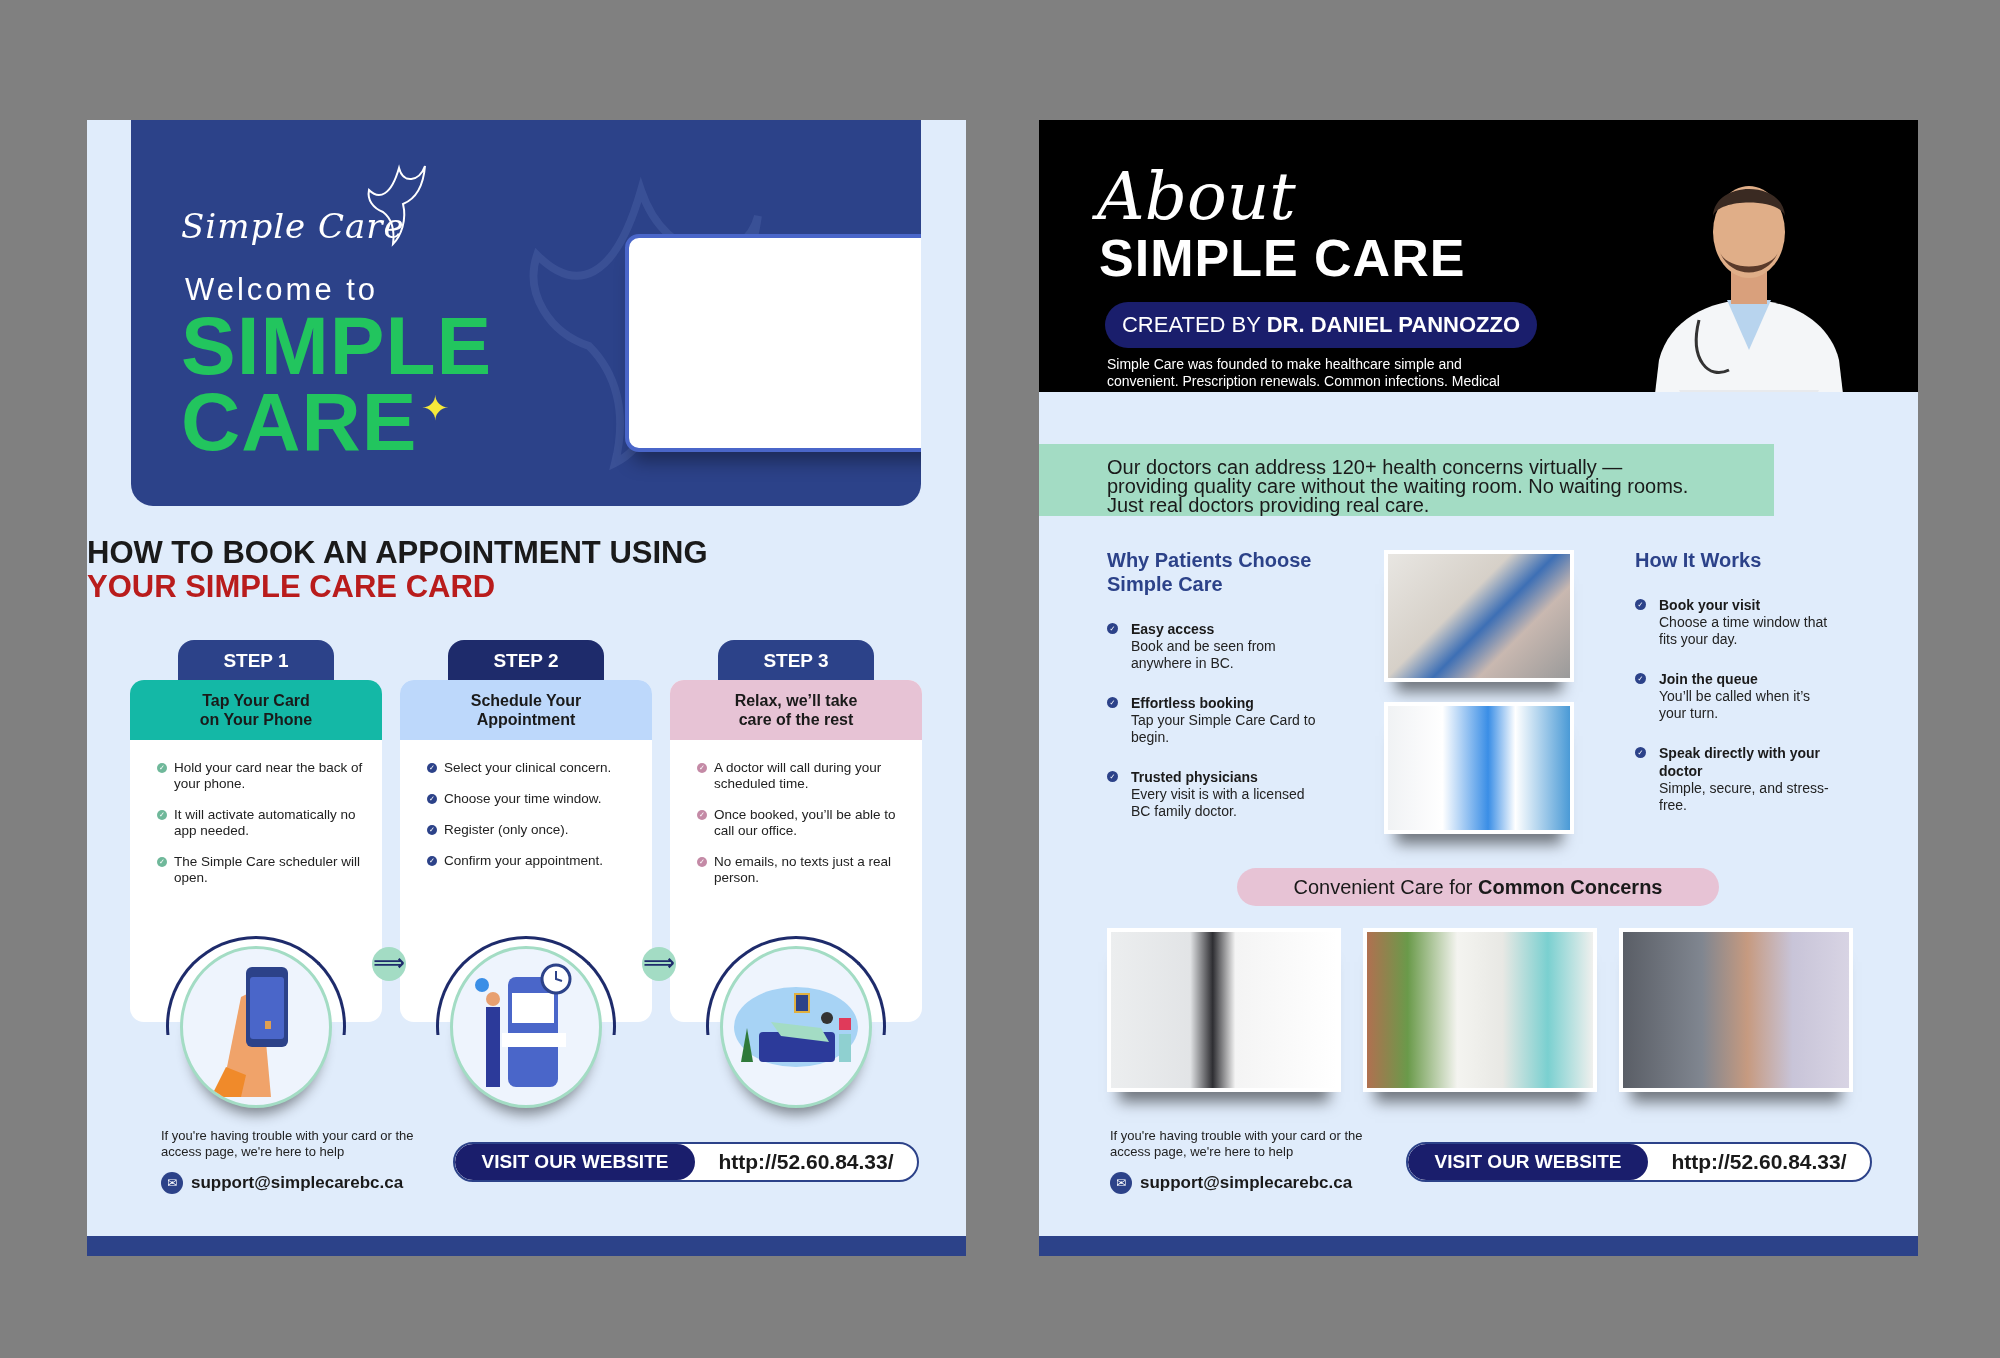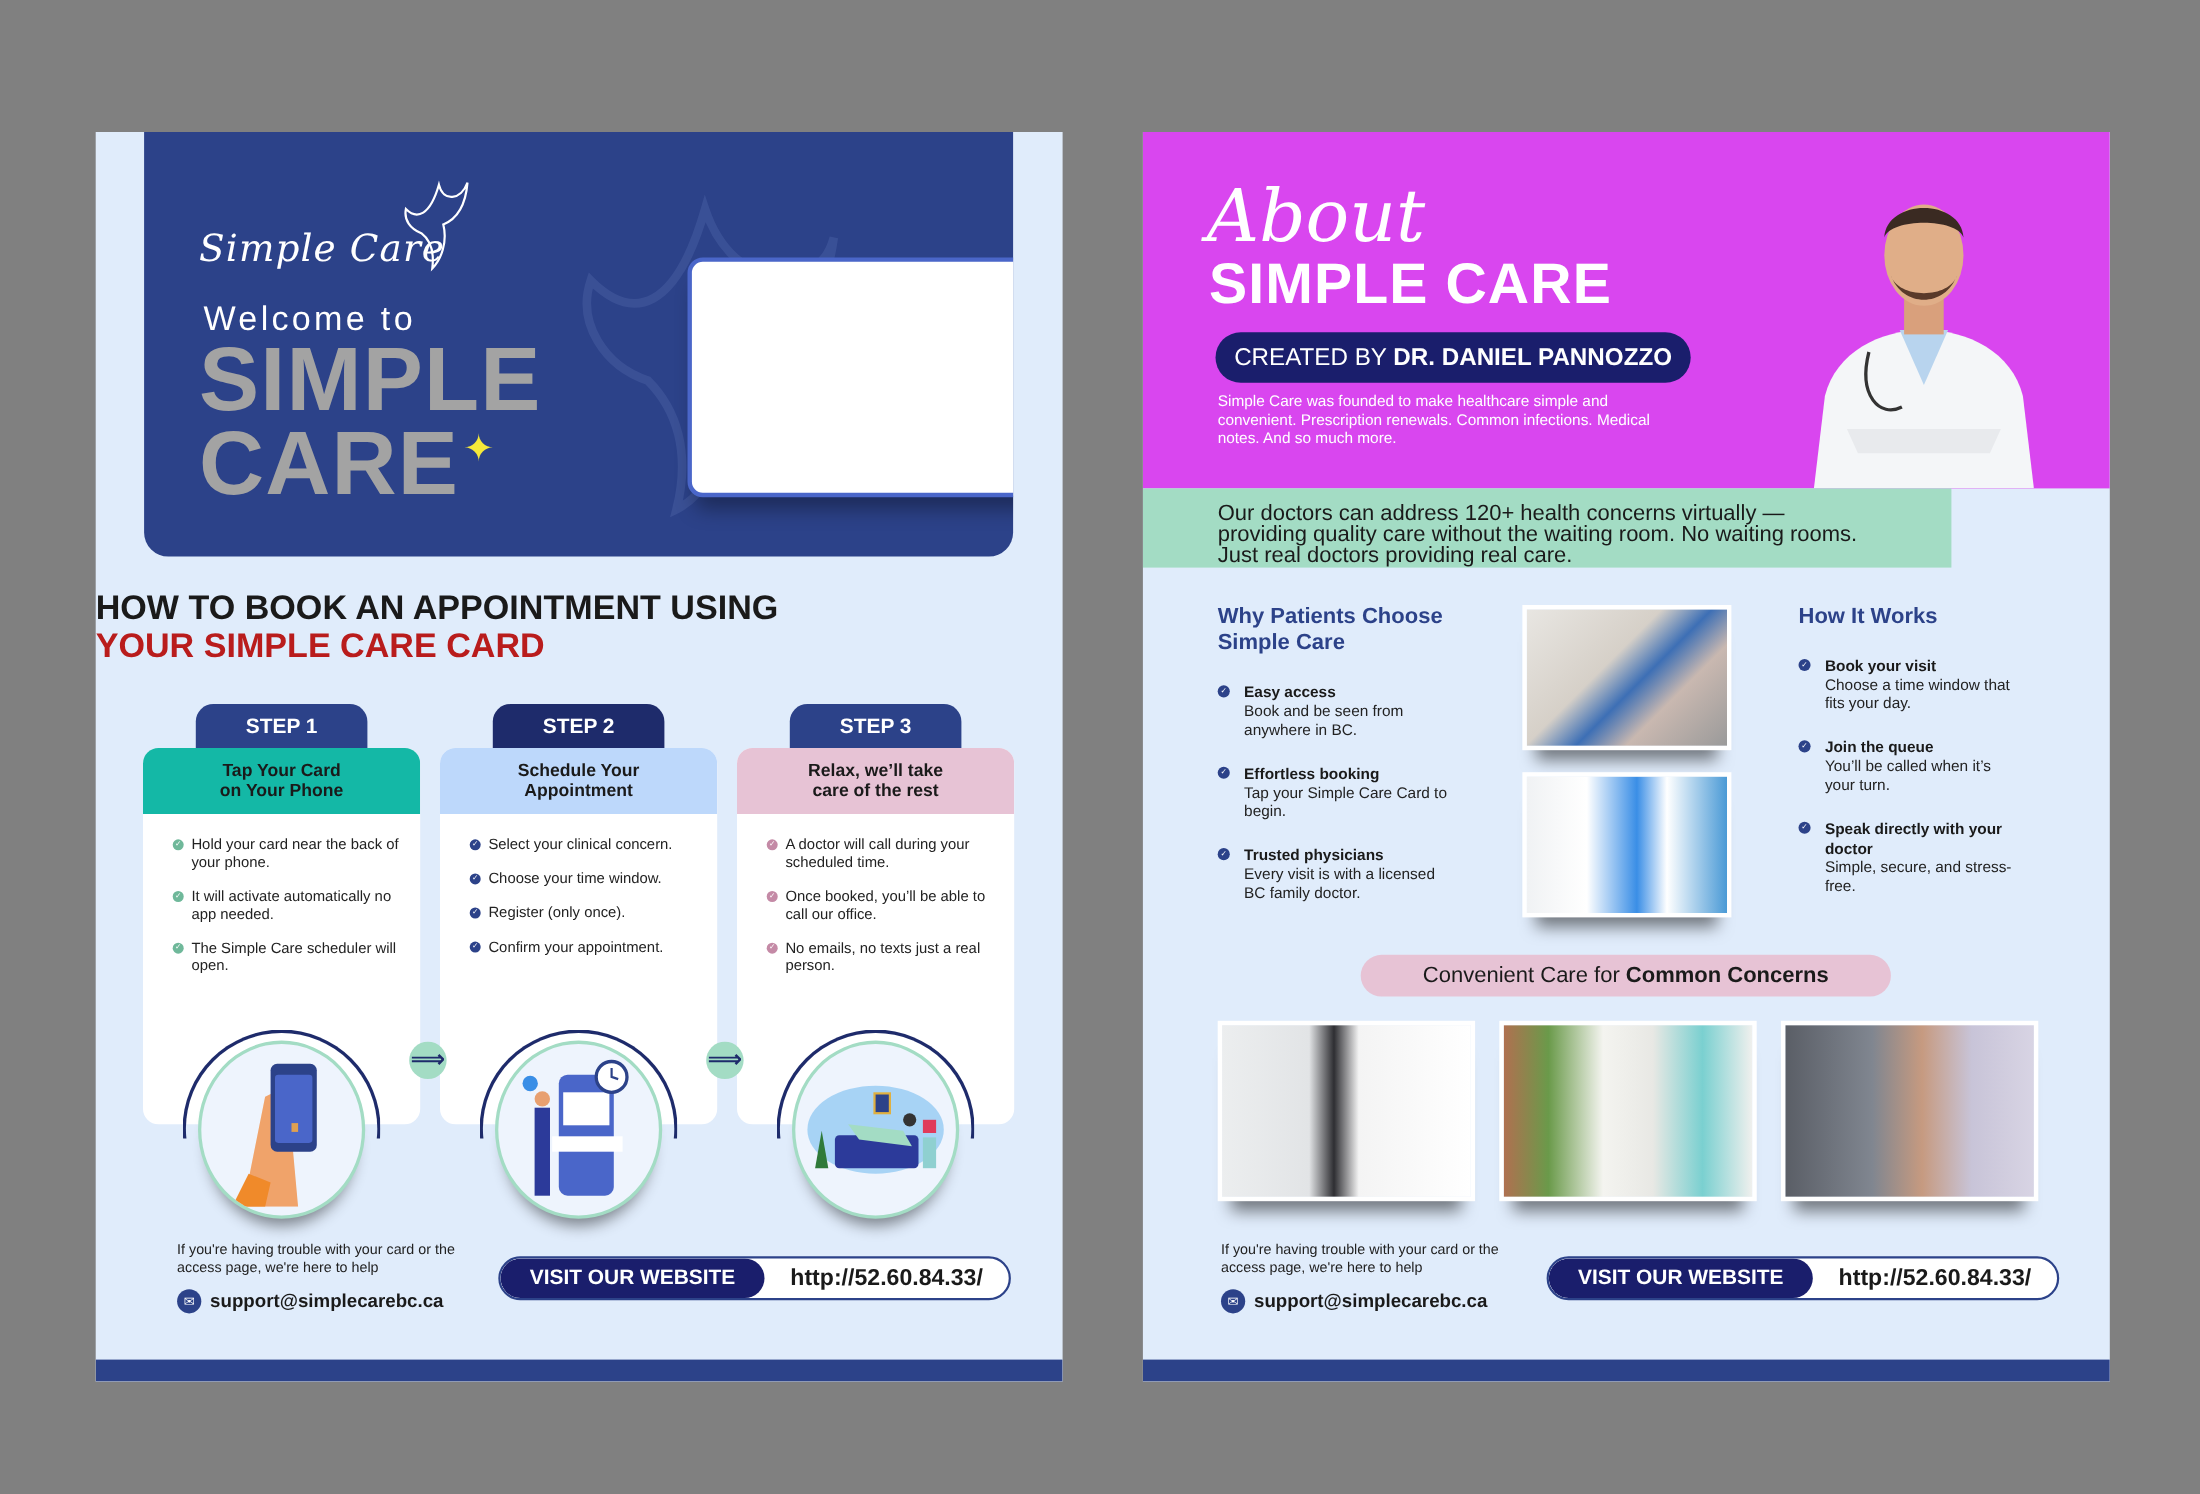--- a/index.html
+++ b/index.html
@@ -10,21 +10,21 @@
   .page-right { left: 1039px; }
   .footer-bar { position: absolute; left: 0; right: 0; bottom: 0; height: 20px; background: #2c4289; }
 
   
   .hero { position: absolute; left: 44px; top: 0; width: 790px; height: 386px; background: #2c4289; border-radius: 0 0 22px 22px; overflow: hidden; }
   .hero .bird-bg { position: absolute; left: 380px; top: 40px; width: 260px; height: 320px; opacity: .12; }
   .logo { position: absolute; left: 50px; top: 40px; width: 250px; height: 100px; }
   .logo-script { position: absolute; left: 0; top: 46px; font-family: "DejaVu Serif", serif; font-style: italic; font-size: 34px; color: #fff; letter-spacing: 1px; }
   .logo-bird { position: absolute; left: 178px; top: 0; width: 80px; height: 90px; }
   .welcome { position: absolute; left: 54px; top: 152px; font-size: 31px; color: #fff; letter-spacing: 3px; }
-  .hero-title { position: absolute; left: 50px; top: 188px; font-size: 82px; font-weight: 700; color: #a3a3a3; line-height: 76px; letter-spacing: 1px; }
+  .hero-title { position: absolute; left: 50px; top: 188px; font-size: 82px; font-weight: 700; color: #22c55e; line-height: 76px; letter-spacing: 1px; }
   .sparkle { position: absolute; left: 290px; top: 268px; color: #f6e93a; font-size: 34px; }
   .card-placeholder { position: absolute; left: 494px; top: 114px; width: 346px; height: 218px; background: #fff; border: 4px solid #4a66c9; border-radius: 14px; box-shadow: 0 18px 18px -8px rgba(0,0,0,.35); }
 
   .how-title { position: absolute; left: 0; right: 0; top: 416px; text-align: left; font-weight: 700; font-size: 31px; line-height: 34px; }
   .how-title .l1 { color: #1a1a1a; display: block; }
   .how-title .l2 { color: #b91c1c; display: block; }
 
   .step { position: absolute; top: 520px; width: 252px; }
   .step-tab { position: absolute; left: 48px; top: 0; width: 156px; height: 42px; background: #2c4289; border-radius: 16px 16px 0 0; color: #fff; font-weight: 700; font-size: 19px; text-align: center; line-height: 42px; }
   .step.s2 .step-tab { background: #1e2b6b; }
@@ -47,21 +47,21 @@
   .help { position: absolute; left: 74px; top: 1008px; width: 290px; }
   .help-text { font-size: 13px; line-height: 16px; color: #222; }
   .email-row { display: flex; align-items: center; margin-top: 12px; }
   .mail-icon { width: 22px; height: 22px; border-radius: 50%; background: #2c4289; color: #fff; font-size: 12px; text-align: center; line-height: 22px; margin-right: 8px; }
   .email { font-size: 17px; font-weight: 700; color: #1a1a1a; }
   .visit { position: absolute; top: 1022px; height: 40px; width: 466px; border: 2px solid #2c4289; border-radius: 22px; background: #fff; display: flex; align-items: center; overflow: hidden; }
   .visit-btn { height: 100%; width: 240px; background: #1a1e6c; color: #fff; font-weight: 700; font-size: 19px; border-radius: 20px; display: flex; align-items: center; justify-content: center; }
   .visit-url { flex: 1; font-size: 21px; font-weight: 700; color: #1a1a1a; text-align: center; }
 
   
-  .about-hero { position: absolute; left: 0; top: 0; width: 879px; height: 324px; background: #d946ef; overflow: hidden; }
+  .about-hero { position: absolute; left: 0; top: 0; width: 879px; height: 272px; background: #000000; overflow: hidden; }
   .about-script { position: absolute; left: 58px; top: 38px; font-family: "DejaVu Serif", serif; font-style: italic; font-size: 66px; color: #fff; }
   .about-title { position: absolute; left: 60px; top: 108px; font-size: 52px; font-weight: 700; color: #fff; letter-spacing: 1px; }
   .created-pill { position: absolute; left: 66px; top: 182px; width: 432px; height: 46px; border-radius: 23px; background: #1a1e6c; color: #fff; font-size: 22px; text-align: center; line-height: 46px; }
   .created-pill b { font-weight: 700; }
   .about-desc { position: absolute; left: 68px; top: 236px; width: 430px; font-size: 14px; line-height: 17px; color: #fff; }
   .doctor { position: absolute; left: 600px; top: 30px; width: 220px; height: 294px; }
   .mint-band { position: absolute; left: 0; top: 324px; width: 735px; height: 72px; background: #a3dcc4; padding: 14px 68px; font-size: 20px; line-height: 19px; color: #1a1a1a; }
 
   .col-head { position: absolute; font-size: 20px; font-weight: 700; color: #2c4289; line-height: 24px; }
   .feat { position: absolute; }

